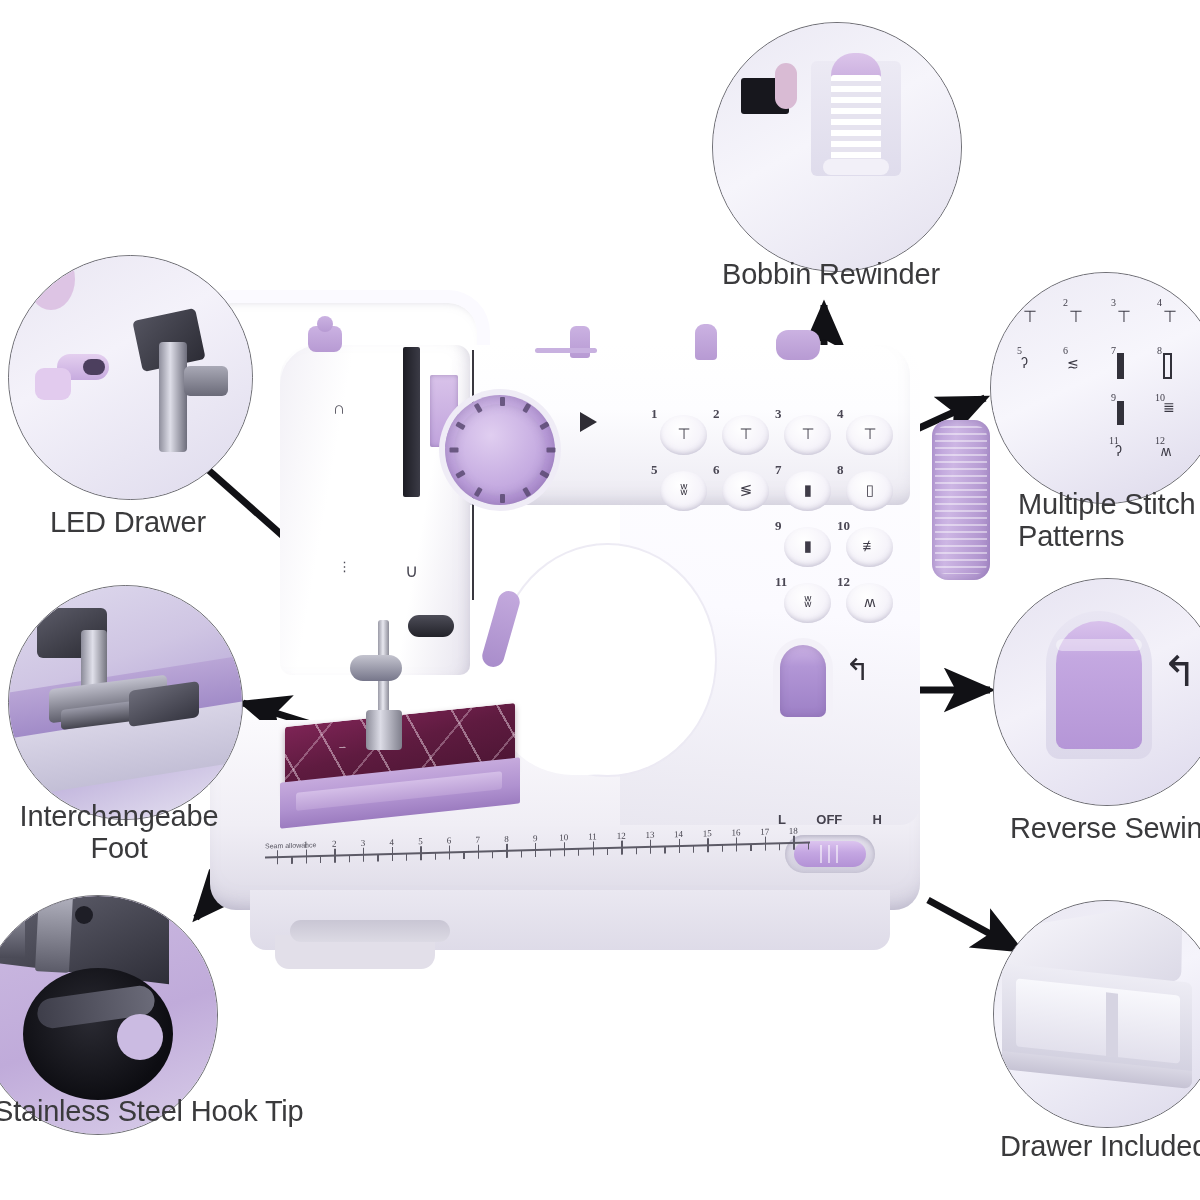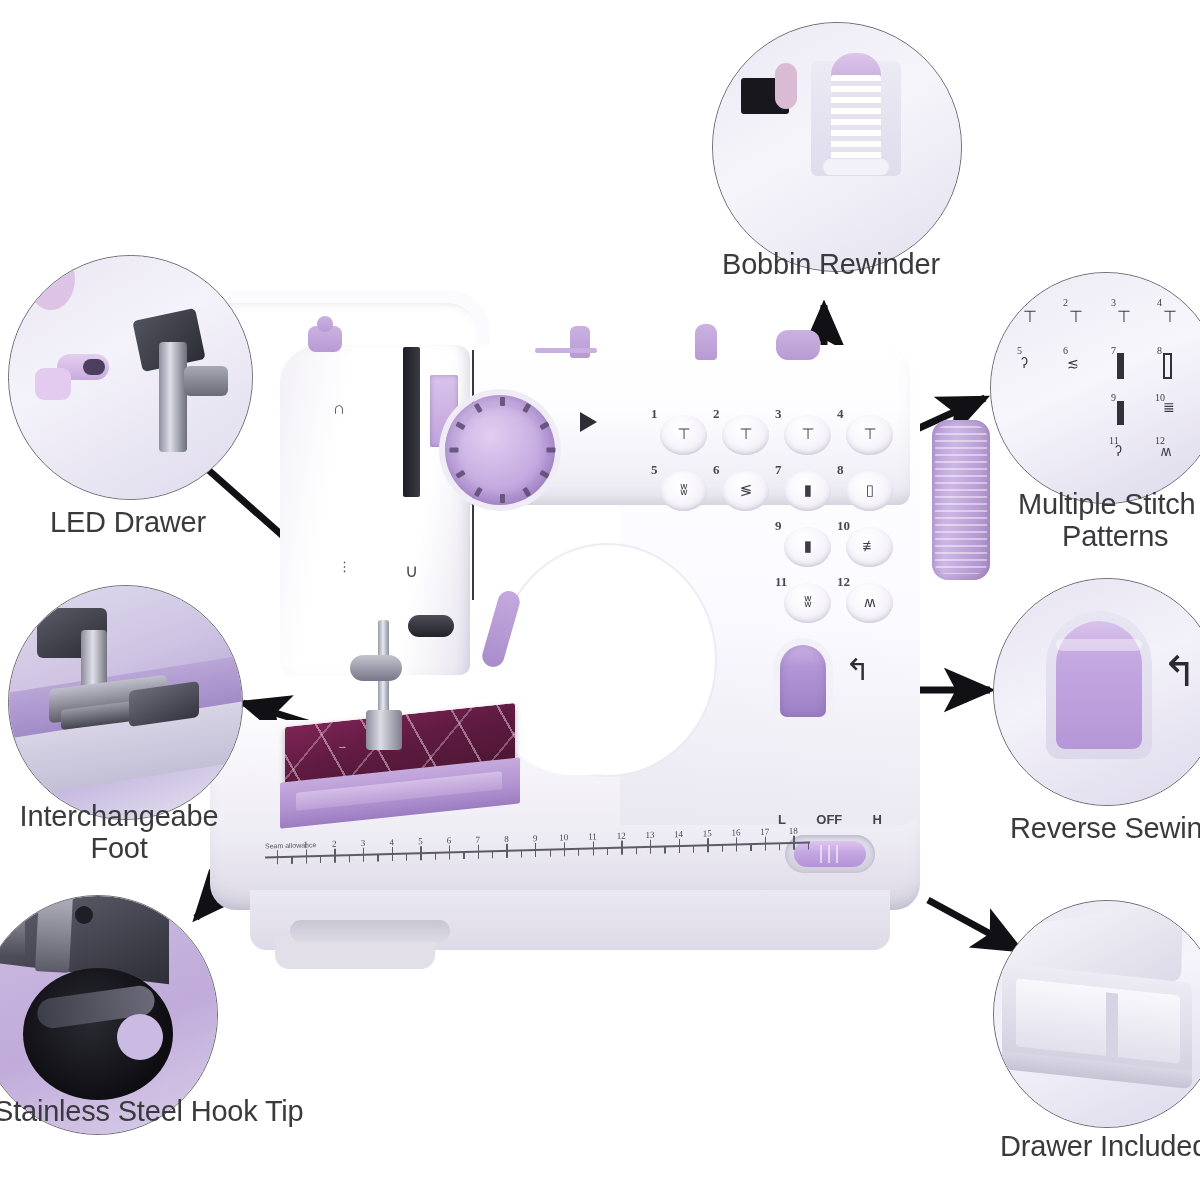--- a/index.html
+++ b/index.html
@@ -470,21 +470,21 @@
     <div class="bubble" style="left:712px;top:22px;width:250px;height:250px;">
       <div class="bub-inner" style="background:linear-gradient(150deg,#eae8f3 0%,#f6f5fb 45%,#e3e0ee 100%);">
         <div class="sh" style="left:28px;top:55px;width:48px;height:36px;background:#17171d;border-radius:3px;"></div>
         <div class="sh" style="left:62px;top:40px;width:22px;height:46px;background:#d9bbd4;border-radius:11px;"></div>
         <div class="sh" style="left:98px;top:38px;width:90px;height:115px;background:linear-gradient(180deg,#eceaf4,#dfdcec);border-radius:6px;"></div>
         <div class="sh" style="left:118px;top:30px;width:50px;height:26px;background:linear-gradient(180deg,#dcc5ea,#cbb0e0);border-radius:25px 25px 4px 4px;"></div>
         <div class="sh" style="left:118px;top:52px;width:50px;height:92px;background:repeating-linear-gradient(180deg,#ffffff 0 6px,#e6e3ef 6px 11px);border-radius:3px;"></div>
         <div class="sh" style="left:110px;top:136px;width:66px;height:16px;background:#f2f0f8;border-radius:8px;"></div>
       </div>
     </div>
-    <div class="clabel" style="left:722px;top:248px;">Bobbin Rewinder</div>
+    <div class="clabel" style="left:722px;top:258px;">Bobbin Rewinder</div>
   </div>
 
   <div class="callout">
     <div class="bubble" style="left:8px;top:255px;width:245px;height:245px;">
       <div class="bub-inner" style="background:linear-gradient(150deg,#e9e6f2 0%,#f4f2fa 40%,#dedaec 100%);">
         <div class="sh rnd" style="left:18px;top:-8px;width:48px;height:62px;background:#ddc4e4;"></div>
         <div class="sh" style="left:48px;top:98px;width:52px;height:26px;background:linear-gradient(180deg,#e4cfef,#c7abdf);border-radius:13px;"></div>
         <div class="sh" style="left:74px;top:103px;width:22px;height:16px;background:#4c3f5e;border-radius:9px;"></div>
         <div class="sh" style="left:26px;top:112px;width:36px;height:32px;background:#e2cbee;border-radius:9px;"></div>
         <div class="sh" style="left:128px;top:58px;width:64px;height:52px;background:linear-gradient(140deg,#53535f,#2c2c35);border-radius:5px;transform:rotate(-12deg);"></div>
@@ -559,21 +559,21 @@
 
           <div class="sh" style="left:94px;top:138px;font-size:10px;color:#3f3d48;font-family:'Liberation Serif',serif;">11</div>
           <div class="sh" style="left:100px;top:146px;font-size:14px;color:#3a3843;">ʔ</div>
           <div class="sh" style="left:140px;top:138px;font-size:10px;color:#3f3d48;font-family:'Liberation Serif',serif;">12</div>
           <div class="sh" style="left:146px;top:146px;font-size:14px;color:#3a3843;">ʍ</div>
         </div>
       </div>
     </div>
     <div class="clabel two" style="left:1018px;top:488px;">
       <div>Multiple Stitch</div>
-      <div style="margin-left:44px;">Patterns</div>
+      <div style="">Patterns</div>
     </div>
   </div>
 
   <div class="callout">
     <div class="bubble" style="left:993px;top:578px;width:228px;height:228px;">
       <div class="bub-inner" style="background:linear-gradient(155deg,#e6e3f1 0%,#f3f1f9 45%,#ddd9ec 100%);">
         <div class="sh" style="left:52px;top:32px;width:106px;height:148px;background:linear-gradient(180deg,#e9e6f3,#dcd8ea);border-radius:53px 53px 14px 14px;"></div>
         <div class="sh" style="left:62px;top:42px;width:86px;height:128px;background:linear-gradient(180deg,#d9c2ec 0%,#c4a8e1 28%,#b596d7 100%);border-radius:43px 43px 9px 9px;"></div>
         <div class="sh" style="left:62px;top:60px;width:86px;height:12px;background:rgba(255,255,255,.42);border-radius:6px;"></div>
         <div class="sh" style="left:168px;top:72px;font-size:42px;color:#2b2a33;line-height:1;">↰</div>

